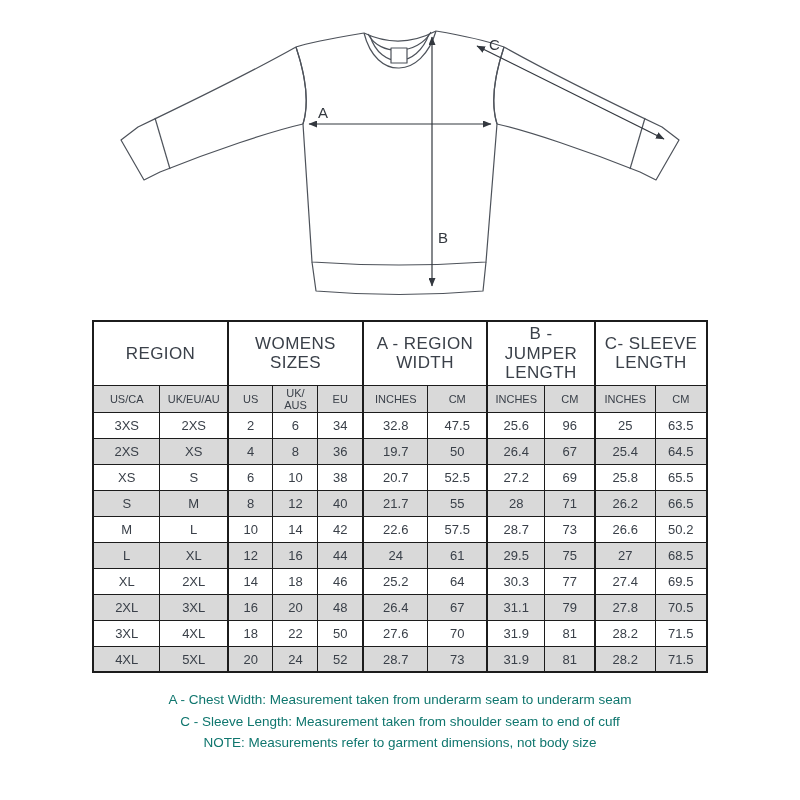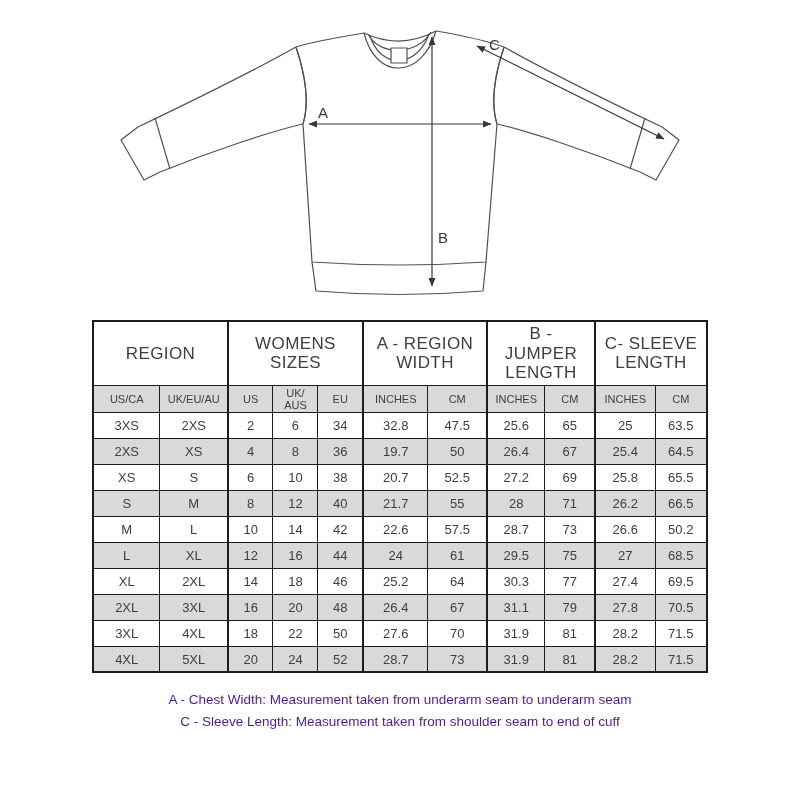--- a/index.html
+++ b/index.html
@@ -60,21 +60,21 @@
   }
   tbody tr:nth-child(even) td { background: #d9d9d9; }
   .grp { border-left-width: 2px !important; }
 
   
   .notes {
     margin-top: 16px;
     text-align: center;
     font-size: 13.5px;
     line-height: 1.58;
-    color: #4c1d95;
+    color: #0f766e;
   }
 </style>
 </head>
 <body>
 
 <div class="page">
 
   <div class="diagram-wrap">
     <svg width="800" height="308" viewBox="0 0 800 308">
       <defs>
@@ -161,21 +161,21 @@
     <tbody>
         <tr>
           <td class="data-cell">3XS</td>
           <td class="data-cell">2XS</td>
           <td class="data-cell grp">2</td>
           <td class="data-cell">6</td>
           <td class="data-cell">34</td>
           <td class="data-cell grp">32.8</td>
           <td class="data-cell">47.5</td>
           <td class="data-cell grp">25.6</td>
-          <td class="data-cell">65</td>
+          <td class="data-cell">96</td>
           <td class="data-cell grp">25</td>
           <td class="data-cell">63.5</td>
         </tr>
         <tr>
           <td class="data-cell">2XS</td>
           <td class="data-cell">XS</td>
           <td class="data-cell grp">4</td>
           <td class="data-cell">8</td>
           <td class="data-cell">36</td>
           <td class="data-cell grp">19.7</td>
@@ -288,15 +288,16 @@
           <td class="data-cell">81</td>
           <td class="data-cell grp">28.2</td>
           <td class="data-cell">71.5</td>
         </tr>
       </tbody>
   </table>
 
   <div class="notes">
     <p>A - Chest Width: Measurement taken from underarm seam to underarm seam</p>
     <p>C - Sleeve Length: Measurement taken from shoulder seam to end of cuff</p>
+    <p>NOTE: Measurements refer to garment dimensions, not body size</p>
   </div>
 
 </div>
 
 </body></html>

